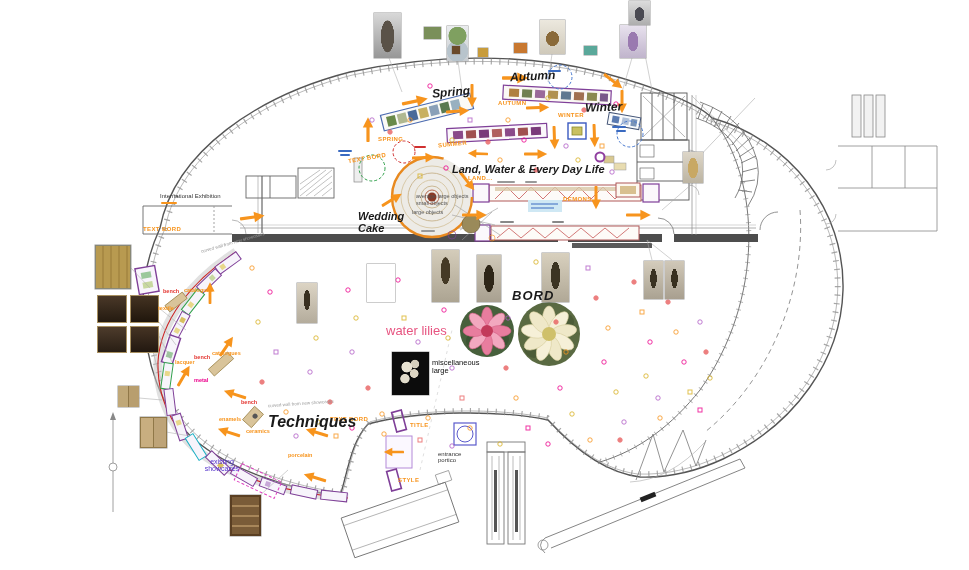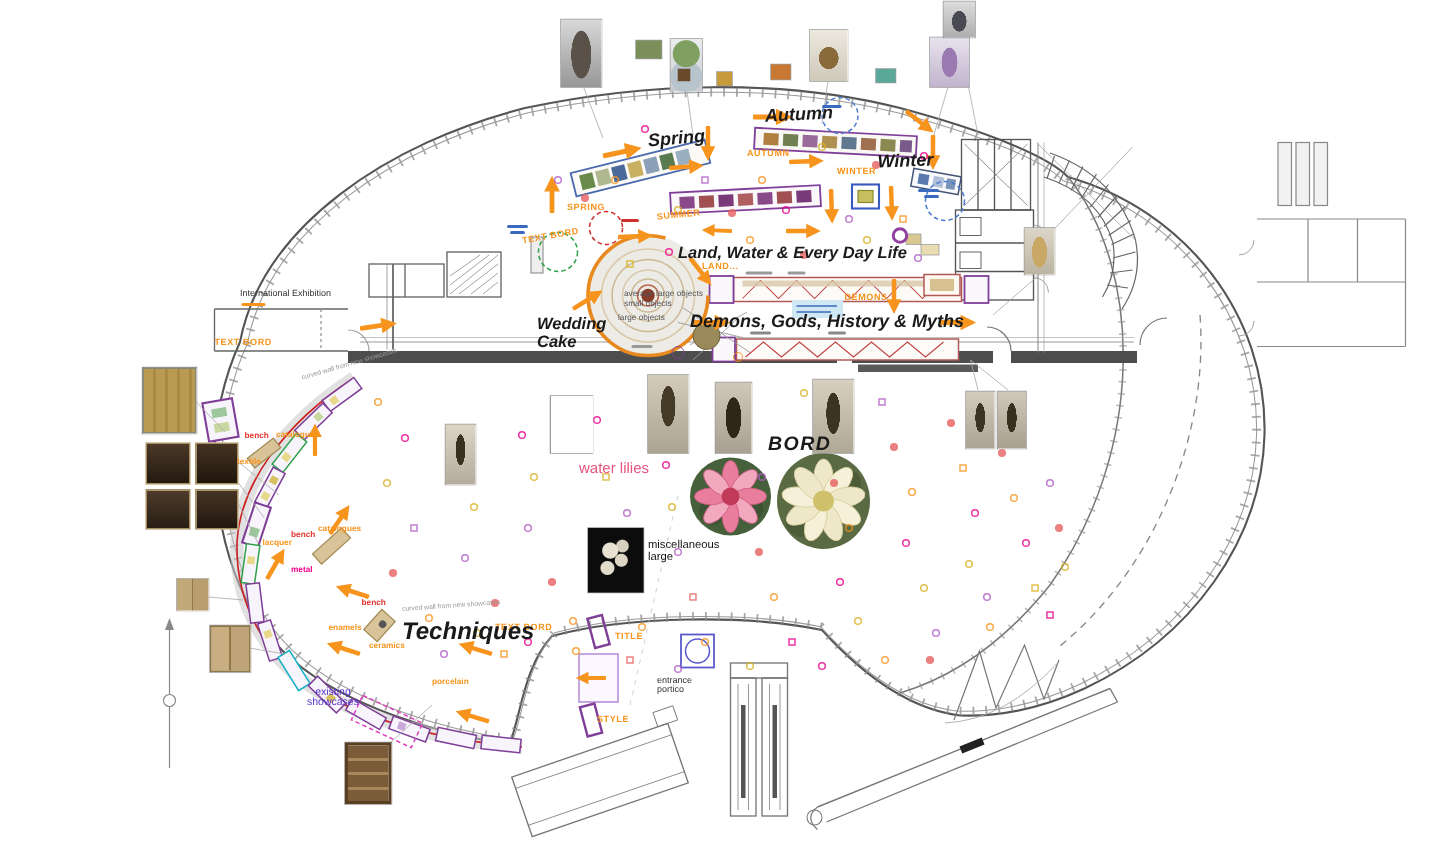--- a/index.html
+++ b/index.html
@@ -602,35 +602,34 @@
 <div class="dash" style="left:161px;top:202px;width:16px;background:#F7941D;"></div>
 
 <div class="lbl tag" style="left:143px;top:226px;">TEXT BORD</div>
 <div class="lbl tag" style="left:348px;top:155px;transform:rotate(-10deg);">TEXT BORD</div>
 <div class="lbl tag" style="left:330px;top:416px;">TEXT BORD</div>
 
 <div class="lbl it" style="left:432px;top:86px;font-size:12px;transform:rotate(-5deg);">Spring</div>
 <div class="lbl it" style="left:510px;top:70px;font-size:12px;transform:rotate(-3deg);">Autumn</div>
 <div class="lbl it" style="left:585px;top:101px;font-size:12px;transform:rotate(-2deg);">Winter</div>
 <div class="lbl it" style="left:452px;top:164px;font-size:11px;">Land, Water &amp; Every Day Life</div>
-<div class="lbl it" style="left:460px;top:208px;font-size:12px;">Demons, Gods, History &amp; Myths</div>
 <div class="lbl it wrap" style="left:358px;top:211px;width:52px;font-size:11px;text-align:left;font-style:italic;">Wedding Cake</div>
 <div class="lbl it" style="left:512px;top:289px;font-size:13px;letter-spacing:1px;">BORD</div>
 <div class="lbl it" style="left:268px;top:414px;font-size:16px;">Techniques</div>
 
 <div class="lbl tag" style="left:378px;top:136px;">SPRING</div>
 <div class="lbl tag" style="left:438px;top:141px;transform:rotate(-6deg);">SUMMER</div>
 <div class="lbl tag" style="left:498px;top:100px;">AUTUMN</div>
 <div class="lbl tag" style="left:558px;top:112px;">WINTER</div>
 <div class="lbl tag" style="left:468px;top:175px;">LAND...</div>
 <div class="lbl tag" style="left:563px;top:196px;">DEMONS</div>
 <div class="lbl tag" style="left:410px;top:422px;">TITLE</div>
 <div class="lbl tag" style="left:398px;top:477px;">STYLE</div>
 
-<div class="lbl" style="left:386px;top:308px;font-size:10px;color:#E75480;text-align:center;">water lilies</div>
+<div class="lbl" style="left:386px;top:324px;font-size:13px;color:#E75480;text-align:center;">water lilies</div>
 <div class="lbl wrap" style="left:432px;top:359px;width:56px;font-size:7.5px;color:#111;">miscellaneous large</div>
 <div class="lbl wrap" style="left:438px;top:451px;width:38px;font-size:6px;color:#333;">entrance portico</div>
 <div class="lbl wrap" style="left:196px;top:458px;width:52px;font-size:7px;color:#5533cc;text-align:center;">existing showcases</div>
 
 <div class="lbl tiny" style="left:416px;top:194px;">average large objects</div>
 <div class="lbl tiny" style="left:416px;top:201px;">small objects</div>
 <div class="lbl tiny" style="left:412px;top:210px;">large objects</div>
 
 <div class="lbl note" style="left:200px;top:241px;transform:rotate(-16deg);">curved wall from new showcases</div>
 <div class="lbl note" style="left:268px;top:402px;transform:rotate(-4deg);">curved wall from new showcases</div>

